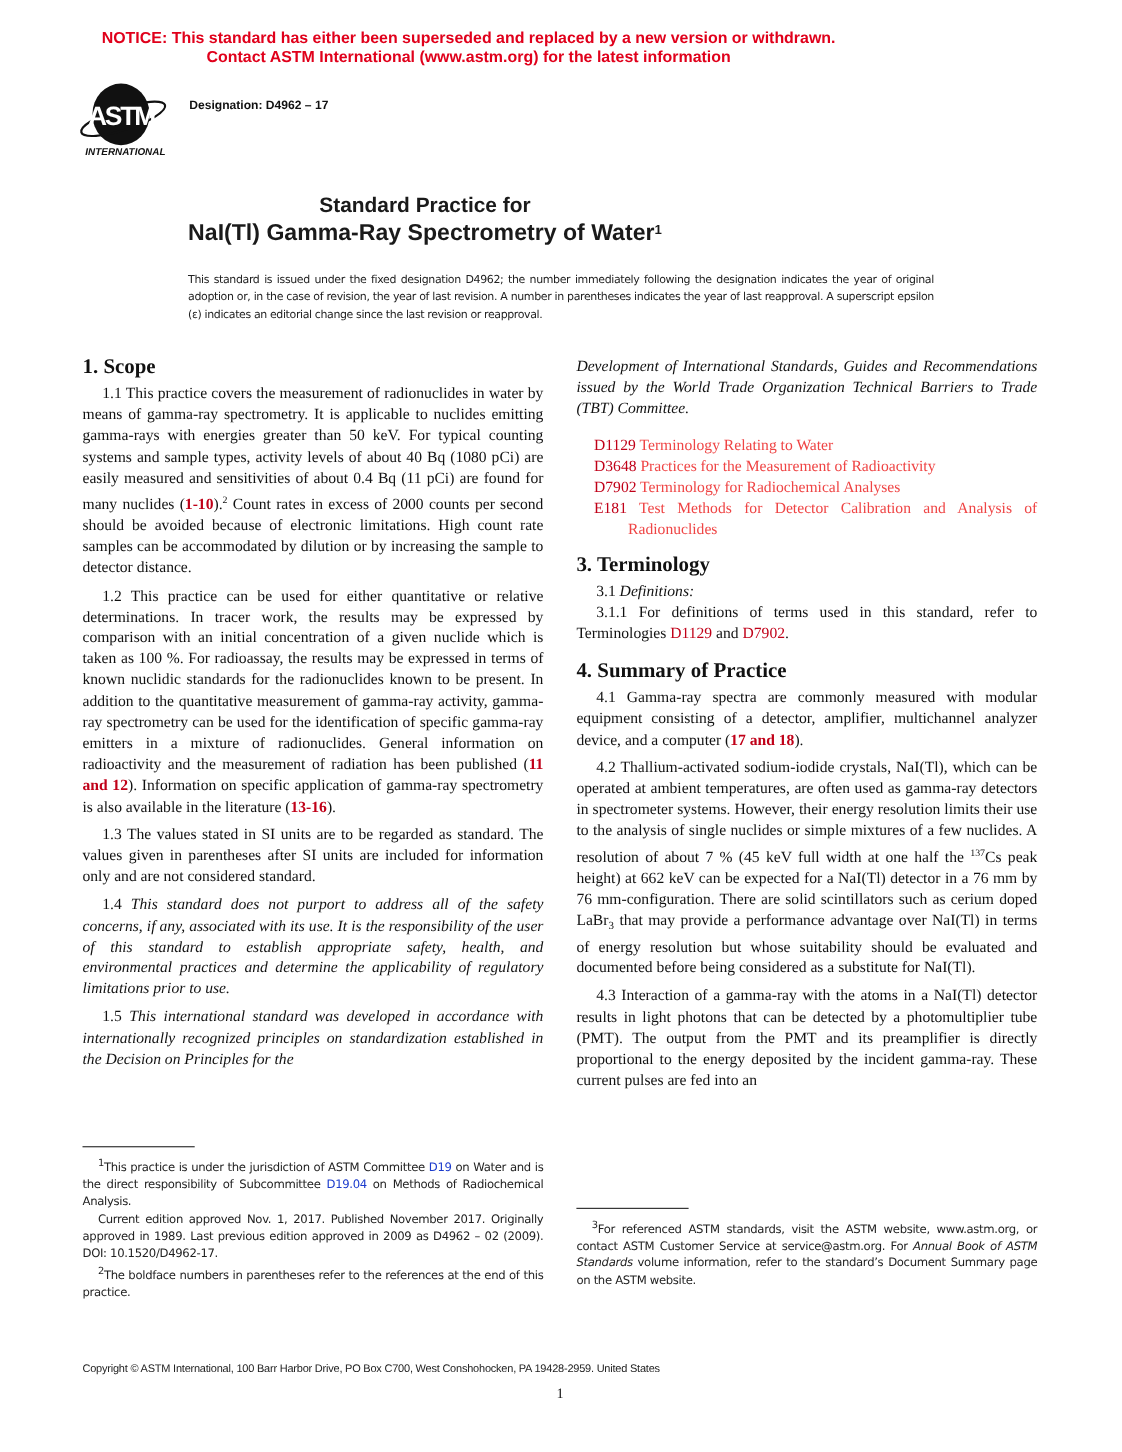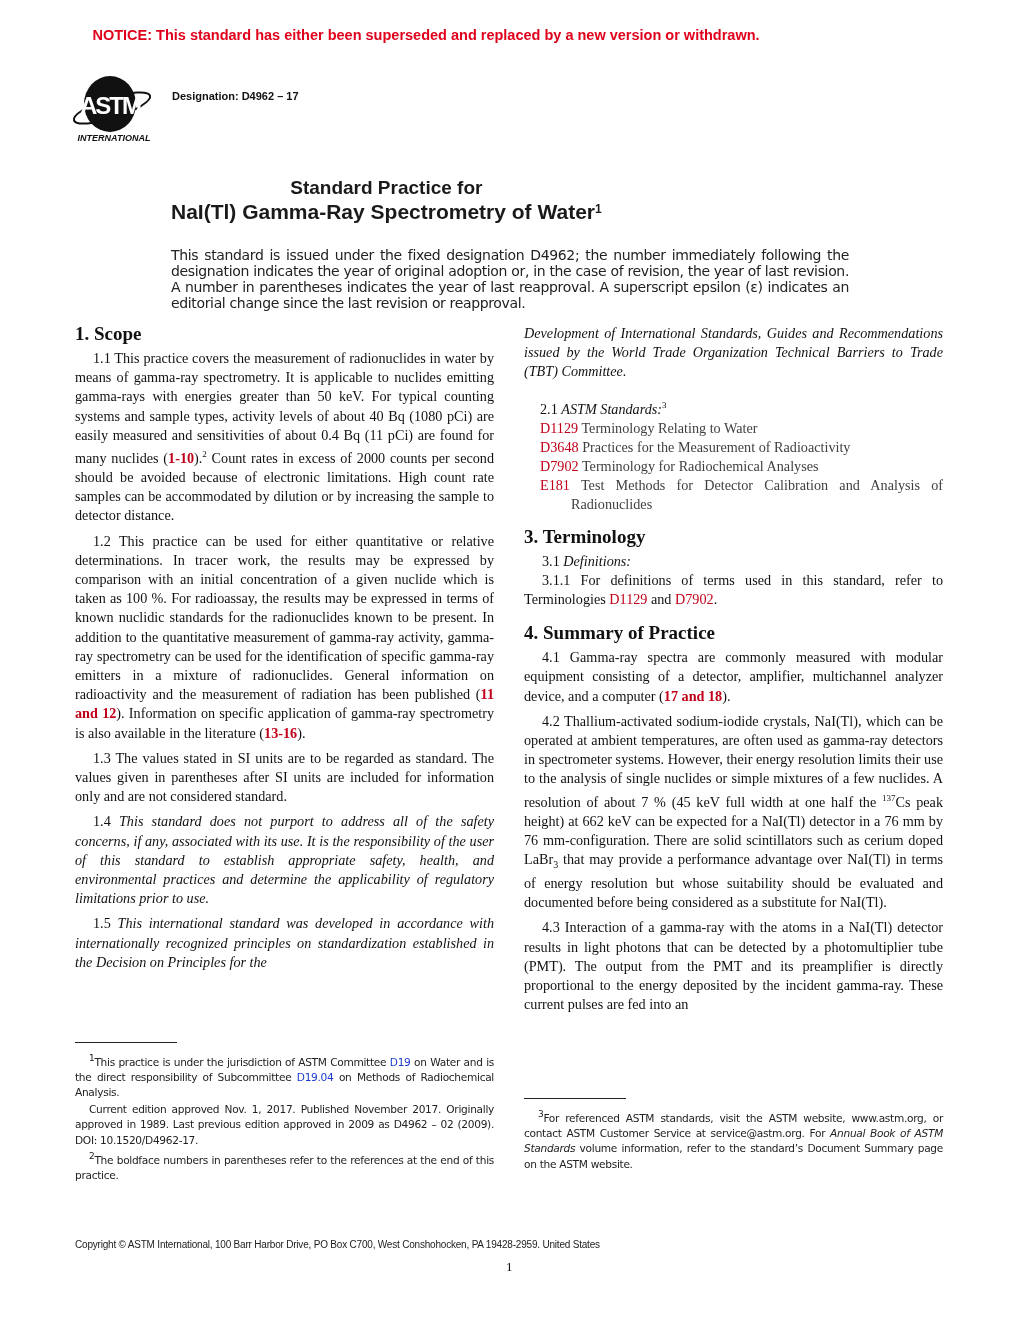--- a/index.html
+++ b/index.html
@@ -4,49 +4,50 @@
 <style>
   html, body { margin: 0; padding: 0; background: #ffffff; }
   body { width: 1020px; height: 1320px; position: relative; overflow: hidden; font-family: "Liberation Serif", serif; color: #111; }
   .abs { position: absolute; text-align: center; }
   .notice { left: 0; width: 852px; top: 27px; text-align: center; color: #e0001b; font-family: "Liberation Sans", sans-serif; font-weight: bold; font-size: 14.5px; line-height: 17px; }
   .logo { left: 66px; top: 74px; width: 96px; height: 72px; }
   .designation { left: 172px; top: 90px; font-family: "Liberation Sans", sans-serif; font-size: 11px; font-weight: bold; color: #111; }
   .title { left: 171px; top: 176px; font-family: "Liberation Sans", sans-serif; font-weight: bold; font-size: 19px; line-height: 24px; color: #1a1a1a; }
   .title .t2 { font-size: 21px; }
   .title sup { font-size: 12px; vertical-align: top; position: relative; top: -3px; }
-  .issued { left: 171px; top: 247px; width: 678px; font-size: 14px; line-height: 16px; text-align: justify; color: #222; font-family: "DejaVu Sans", sans-serif; letter-spacing: -0.35px; }
+  .issued { left: 171px; top: 247px; width: 678px; font-size: 10px; line-height: 16px; text-align: justify; color: #222; font-family: "DejaVu Sans", sans-serif; letter-spacing: -0.35px; }
   .col { top: 324px; width: 419px; font-size: 14.2px; line-height: 19.2px; text-align: justify; }
   .col-left { left: 75px; }
   .col-right { left: 524px; width: 419px; }
   h2 { font-size: 19px; font-weight: bold; margin: 0 0 6px 0; line-height: 19px; }
   p { margin: 0 0 6px 0; text-indent: 18px; }
   .it { font-style: italic; }
   .red { color: #c00018; }
   .redb { color: #c00018; font-weight: bold; }
   .blue { color: #1010e0; }
   .ref-list { margin: 0 0 12px 0; }
   .ref { padding-left: 31px; text-indent: -31px; margin-left: 16px; }
   .ref .code { color: #c00018; }
-  .ref .rtitle { color: #404040; }
+  .ref .rtitle { color: #ef4444; }
   .sub { font-size: 10px; vertical-align: sub; }
   .sup { font-size: 9px; vertical-align: super; }
   .fnrule { width: 102px; border-top: 1px solid #222; }
   .fn { font-size: 10.6px; line-height: 15.4px; text-align: justify; font-family: "DejaVu Sans", sans-serif; letter-spacing: -0.3px; color: #222; }
   .fn p { text-indent: 14px; margin: 0 0 1px 0; }
   .fn .blue { color: #1a3acc; }
   .copyright { left: 75px; top: 1239px; font-family: "Liberation Sans", sans-serif; font-size: 10px; color: #222; letter-spacing: -0.2px; }
   .pageno { left: 506px; top: 1259px; font-size: 13px; font-family: "Liberation Serif", serif; }
   .mt12 { margin-top: 12px; }
 </style>
 </head>
 <body>
 
 <div class="abs notice">
   <div>NOTICE: This standard has either been superseded and replaced by a new version or withdrawn.</div>
+  <div>Contact ASTM International (www.astm.org) for the latest information</div>
 </div>
 
 <div class="abs logo">
   <svg width="96" height="72" viewBox="0 0 96 72">
     <ellipse cx="44" cy="30" rx="26" ry="28" fill="#111"></ellipse>
     <ellipse cx="46" cy="34" rx="40" ry="10" fill="none" stroke="#111" stroke-width="2" transform="rotate(-18 46 34)"></ellipse>
     <text x="44" y="40" text-anchor="middle" font-family="Liberation Sans, sans-serif" font-weight="bold" font-size="24" fill="#fff" letter-spacing="-2">ASTM</text>
     <text x="48" y="67" text-anchor="middle" font-family="Liberation Sans, sans-serif" font-weight="bold" font-style="italic" font-size="9" fill="#111">INTERNATIONAL</text>
   </svg>
 </div>
@@ -73,21 +74,20 @@
   <div class="fnrule" style="margin-bottom:8px;"></div>
   <p><span class="sup">1</span><span>This practice is under the jurisdiction of ASTM Committee </span><span class="blue">D19</span><span> on Water and is the direct responsibility of Subcommittee </span><span class="blue">D19.04</span><span> on Methods of Radiochemical Analysis.</span></p>
   <p>Current edition approved Nov. 1, 2017. Published November 2017. Originally approved in 1989. Last previous edition approved in 2009 as D4962 – 02 (2009). DOI: 10.1520/D4962-17.</p>
   <p><span class="sup">2</span><span>The boldface numbers in parentheses refer to the references at the end of this practice.</span></p>
 </div>
 
 <div class="abs col col-right">
   <p class="it" style="text-indent:0; margin-bottom:14px;">Development of International Standards, Guides and Recommendations issued by the World Trade Organization Technical Barriers to Trade (TBT) Committee.</p>
 
   <div class="ref-list">
-    <div style="margin-left:16px;"><span>2.1 </span><span class="it">ASTM Standards:</span><span class="sup">3</span></div>
     <div class="ref"><span class="code">D1129</span> <span class="rtitle">Terminology Relating to Water</span></div>
     <div class="ref"><span class="code">D3648</span> <span class="rtitle">Practices for the Measurement of Radioactivity</span></div>
     <div class="ref"><span class="code">D7902</span> <span class="rtitle">Terminology for Radiochemical Analyses</span></div>
     <div class="ref"><span class="code">E181</span> <span class="rtitle">Test Methods for Detector Calibration and Analysis of Radionuclides</span></div>
   </div>
 
   <h2 class="mt12">3. Terminology</h2>
   <p style="margin-bottom:0"><span>3.1 </span><span class="it">Definitions:</span></p>
   <p style="margin-bottom:14px"><span>3.1.1 For definitions of terms used in this standard, refer to Terminologies </span><span class="red">D1129</span><span> and </span><span class="red">D7902</span><span>.</span></p>
 

